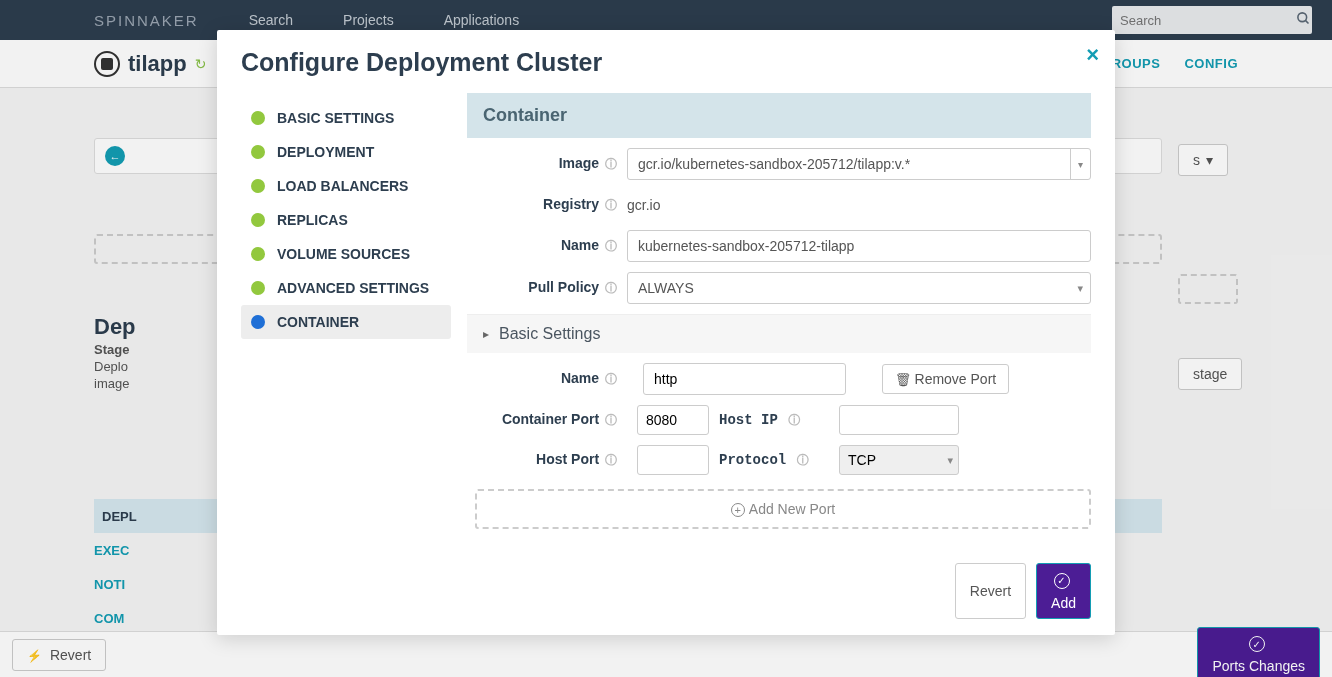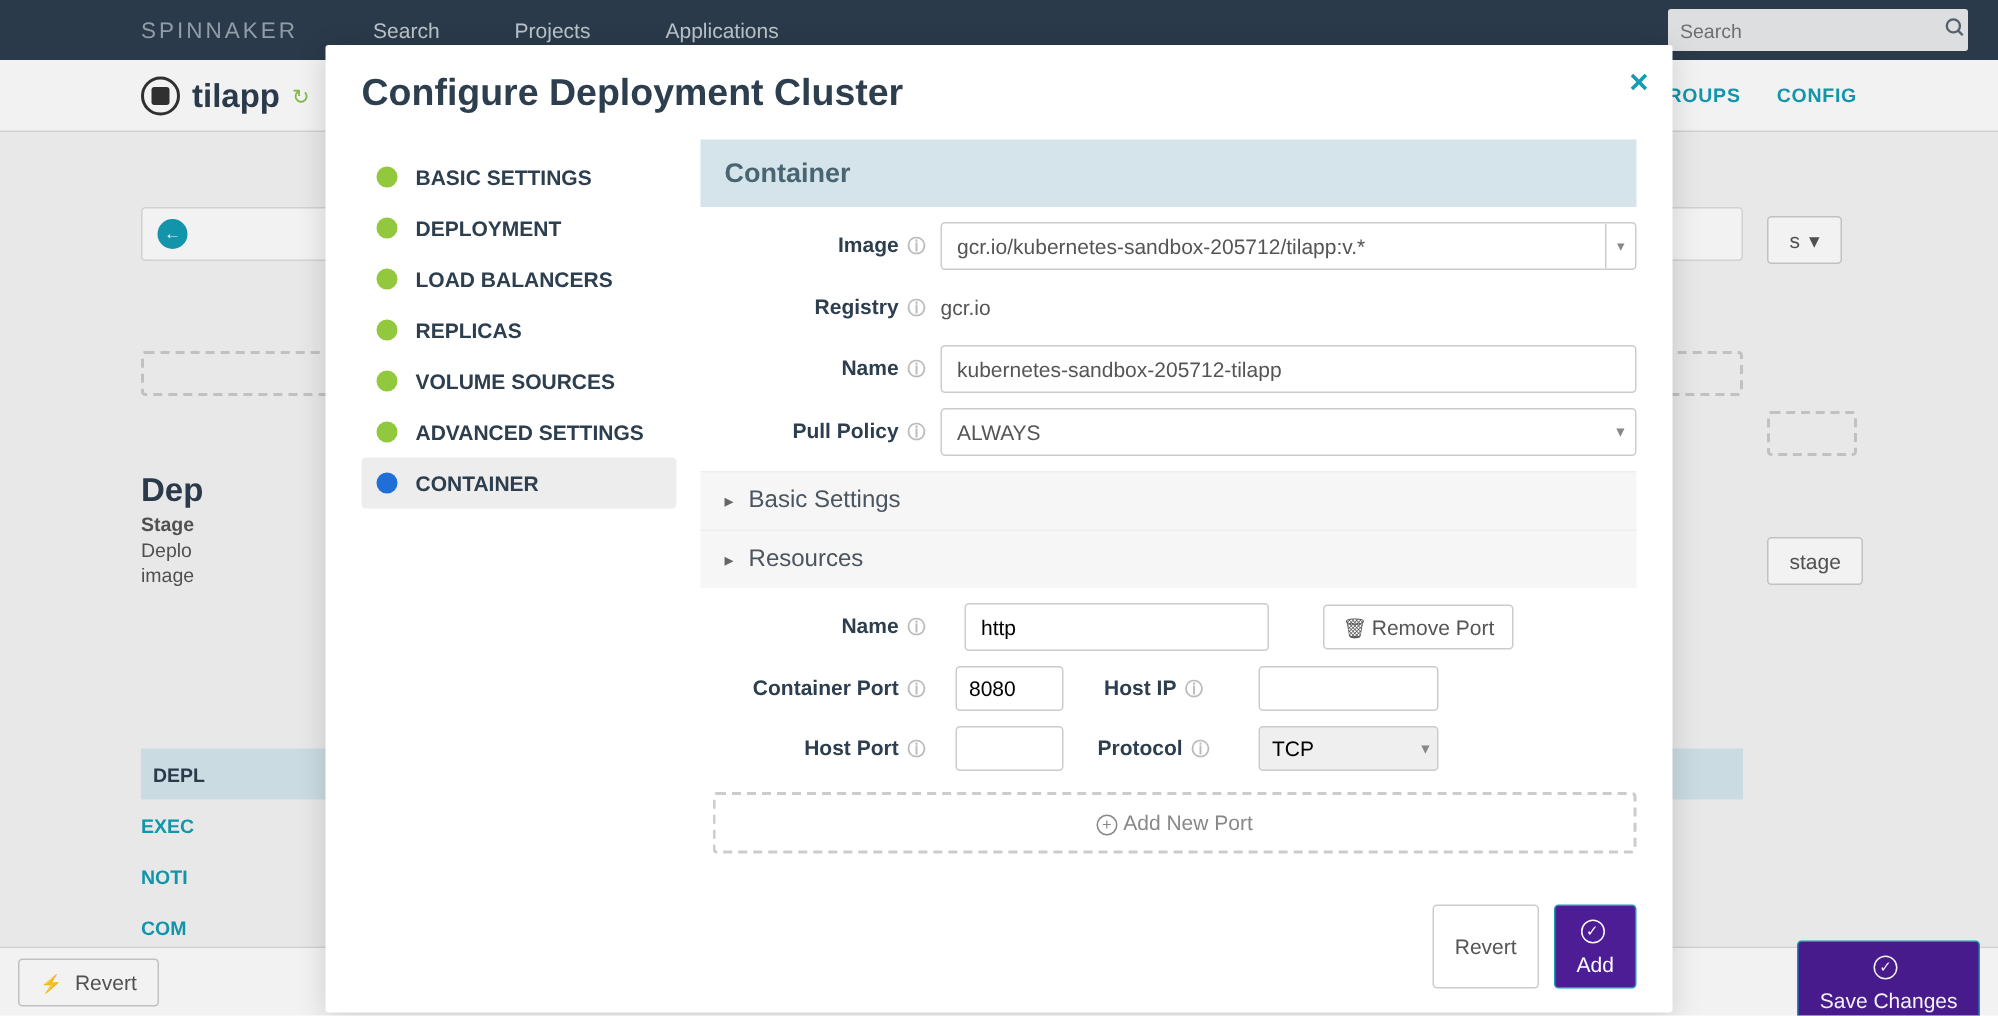--- a/index.html
+++ b/index.html
@@ -268,21 +268,21 @@
   font-size: 14px;
   cursor: pointer;
 }
 .port-grid2 {
   display: flex;
   gap: 10px;
   margin-bottom: 10px;
   align-items: center;
 }
 .port-grid2 .form-label { width: 152px; flex-shrink:0; }
-.port-grid2 .form-label.mid { width: 110px; text-align:center; }
+.port-grid2 .form-label.mid { width: 110px; text-align:left;font-family:Liberation Mono, monospace; }
 .port-grid2 input { width: 72px; border:1px solid #ccc; border-radius:3px; padding:6px 8px; font-size:14px; }
 .port-grid2 input.wide { width: 120px; }
 .port-grid2 .sel-wrap { position:relative; width:120px; }
 .port-grid2 select { width:100%; border:1px solid #ccc; border-radius:3px; padding:6px 8px; font-size:14px; appearance:none; }
 
 
 .modal-footer {
   display:flex; justify-content:flex-end; gap:10px;
   padding: 16px 24px;
 }
@@ -357,21 +357,21 @@
   </div>
 </div>
 
 <div class="footer">
   <button class="btn">
       <span class="bolt"></span>
       <span>Revert</span>
     </button>
   <button class="btn btn-primary">
       <span class="check-icon"></span>
-      <span>Save Changes</span>
+      <span>Ports Changes</span>
     </button>
 </div>
 
 <div class="overlay">
   <div class="modal">
     <div class="modal-close">×</div>
     <div class="modal-title">Configure Deployment Cluster</div>
 
     <div class="modal-body">
       <div class="wizard-nav">
@@ -434,24 +434,20 @@
             <select class="form-control">
               <option>ALWAYS</option>
             </select>
             <span class="select-caret">▾</span>
           </div>
         </div>
 
         <div class="subsection">
           <span class="chevron caret-right"></span>
           <span>Basic Settings</span>
-        </div>
-        <div class="subsection">
-          <span class="chevron caret-right"></span>
-          <span>Resources</span>
         </div>
 
         <div class="ports-body">
           <div class="port-row-top">
             <div class="form-label"><span>Name</span> <span class="help-icon">ⓘ</span></div>
             <input value="http" style="">
             <button class="remove-port"><span class="trash"></span><span>Remove Port</span></button>
           </div>
 
           <div class="port-grid2">

